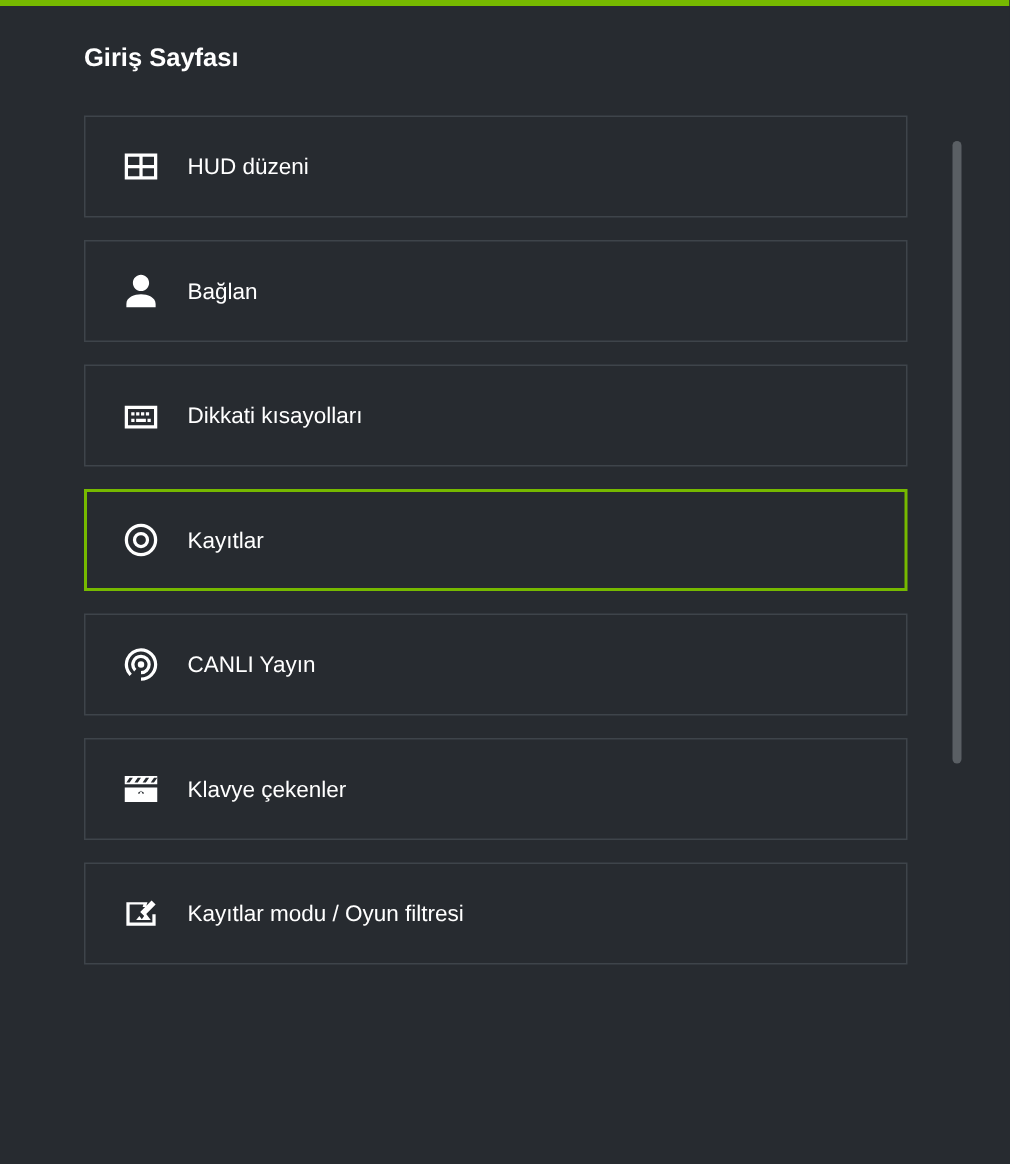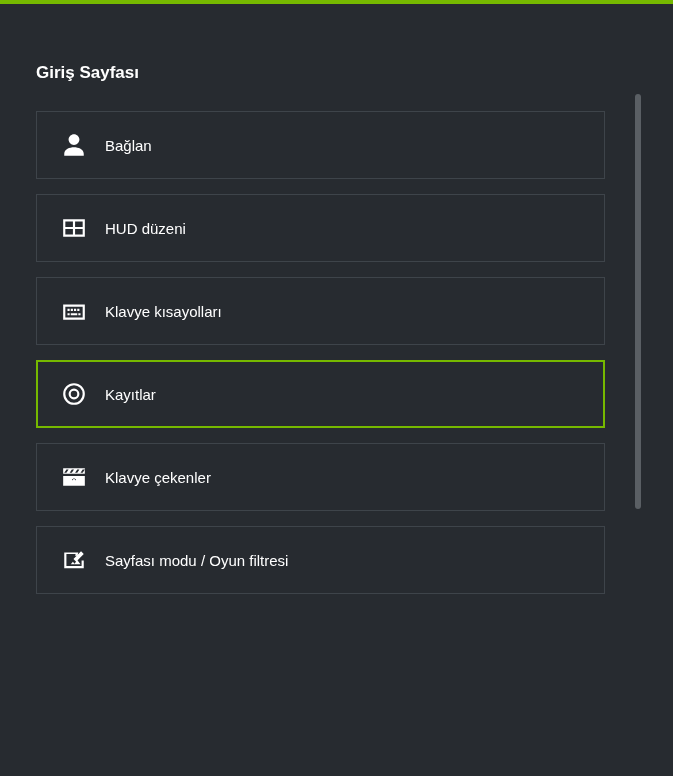--- a/index.html
+++ b/index.html
@@ -14,23 +14,24 @@
       font-family: "Segoe UI", Arial, sans-serif;
       color: #ffffff;
       overflow: hidden;
     }
     .top-bar {
       height: 4px;
       background: #76b900;
       width: 100%;
     }
     .container {
-      padding: 59px 36px 0 36px;
+      padding: 25px 36px 0 36px;
       position: relative;
       height: calc(100% - 4px);
+      margin-left: 20px;
     }
     .page-title {
       font-size: 17px;
       font-weight: 700;
       margin-bottom: 28px;
       color: #ffffff;
     }
     .menu-list {
       display: flex;
       flex-direction: column;
@@ -85,70 +86,78 @@
 <div class="top-bar"></div>
 
 <div class="container">
   <h1 class="page-title">Giriş Sayfası</h1>
 
   <div class="menu-list">
 
     <div class="menu-item">
       <span class="menu-icon">
         <svg viewBox="0 0 24 24">
+            <path d="M2 4h20v16H2V4zm2 2v5h7V6H4zm9 0v5h7V6h-7zM4 13v5h7v-5H4zm9 0v5h7v-5h-7z"></path>
+          </svg>
+      </span>
+      <span class="menu-label">HUD düzeni</span>
+    </div>
+
+    <div class="menu-item">
+      <span class="menu-icon">
+        <svg viewBox="0 0 24 24">
             <path d="M12 12c2.7 0 5-2.3 5-5s-2.3-5-5-5-5 2.3-5 5 2.3 5 5 5zm0 2c-4 0-9 1.8-9 6v2h18v-2c0-4.2-5-6-9-6z"></path>
           </svg>
       </span>
       <span class="menu-label">Bağlan</span>
     </div>
 
     <div class="menu-item">
       <span class="menu-icon">
         <svg viewBox="0 0 24 24">
-            <path d="M2 4h20v16H2V4zm2 2v5h7V6H4zm9 0v5h7V6h-7zM4 13v5h7v-5H4zm9 0v5h7v-5h-7z"></path>
-          </svg>
-      </span>
-      <span class="menu-label">HUD düzeni</span>
-    </div>
-
-    <div class="menu-item">
-      <span class="menu-icon">
-        <svg viewBox="0 0 24 24">
             <path d="M2 6h20v14H2V6zm2 2v10h16V8H4zm2 2h2v2H6v-2zm3 0h2v2H9v-2zm3 0h2v2h-2v-2zm3 0h2v2h-2v-2zM6 14h2v2H6v-2zm3 0h6v2H9v-2zm7 0h2v2h-2v-2z"></path>
           </svg>
       </span>
-      <span class="menu-label">Klavye kısayolları</span>
+      <span class="menu-label">Dikkati kısayolları</span>
     </div>
 
     <div class="menu-item selected">
       <span class="menu-icon">
         <svg viewBox="0 0 24 24">
             <path d="M12 2a10 10 0 100 20 10 10 0 000-20zm0 2a8 8 0 110 16 8 8 0 010-16zm0 3a5 5 0 100 10 5 5 0 000-10zm0 2a3 3 0 110 6 3 3 0 010-6z"></path>
           </svg>
       </span>
       <span class="menu-label">Kayıtlar</span>
     </div>
 
+    <div class="menu-item">
+      <span class="menu-icon">
+        <svg viewBox="0 0 24 24">
+            <path d="M12 2a10 10 0 00-7.07 17.07l1.42-1.42A8 8 0 1112 20v2a10 10 0 000-20zm0 4a6 6 0 00-4.24 10.24l1.41-1.41A4 4 0 1112 16v2a6 6 0 000-12zm0 4a2 2 0 100 4 2 2 0 000-4z"></path>
+          </svg>
+      </span>
+      <span class="menu-label">CANLI Yayın</span>
+    </div>
 
     <div class="menu-item">
       <span class="menu-icon">
         <svg viewBox="0 0 24 24">
             <path d="M2 4h20v5H2V4zm3 1l-2 3h2l2-3H5zm5 0l-2 3h2l2-3h-2zm5 0l-2 3h2l2-3h-2zm5 0l-2 3h2l2-3h-2zM2 11h20v9H2v-9zm10 2l-2 1.5 2 1.5 2-1.5-2-1.5z"></path>
             <path d="M12 13l-2.5 4.5h5L12 13z" fill="#ffffff"></path>
           </svg>
       </span>
       <span class="menu-label">Klavye çekenler</span>
     </div>
 
     <div class="menu-item">
       <span class="menu-icon">
         <svg viewBox="0 0 24 24">
             <path d="M3 5h13l-1 3h-2l.5-1.5H5v11h14v-5h2v7H3V5zm15.5-1l2.5 2.5L14 13.5 11.5 11 18.5 4zM9 16l2-2.5 1.5 2L15 12l3 4H9z"></path>
           </svg>
       </span>
-      <span class="menu-label">Sayfası modu / Oyun filtresi</span>
+      <span class="menu-label">Kayıtlar modu / Oyun filtresi</span>
     </div>
 
 
   </div>
 
   <div class="scrollbar"></div>
 </div>
 
 </body></html>

